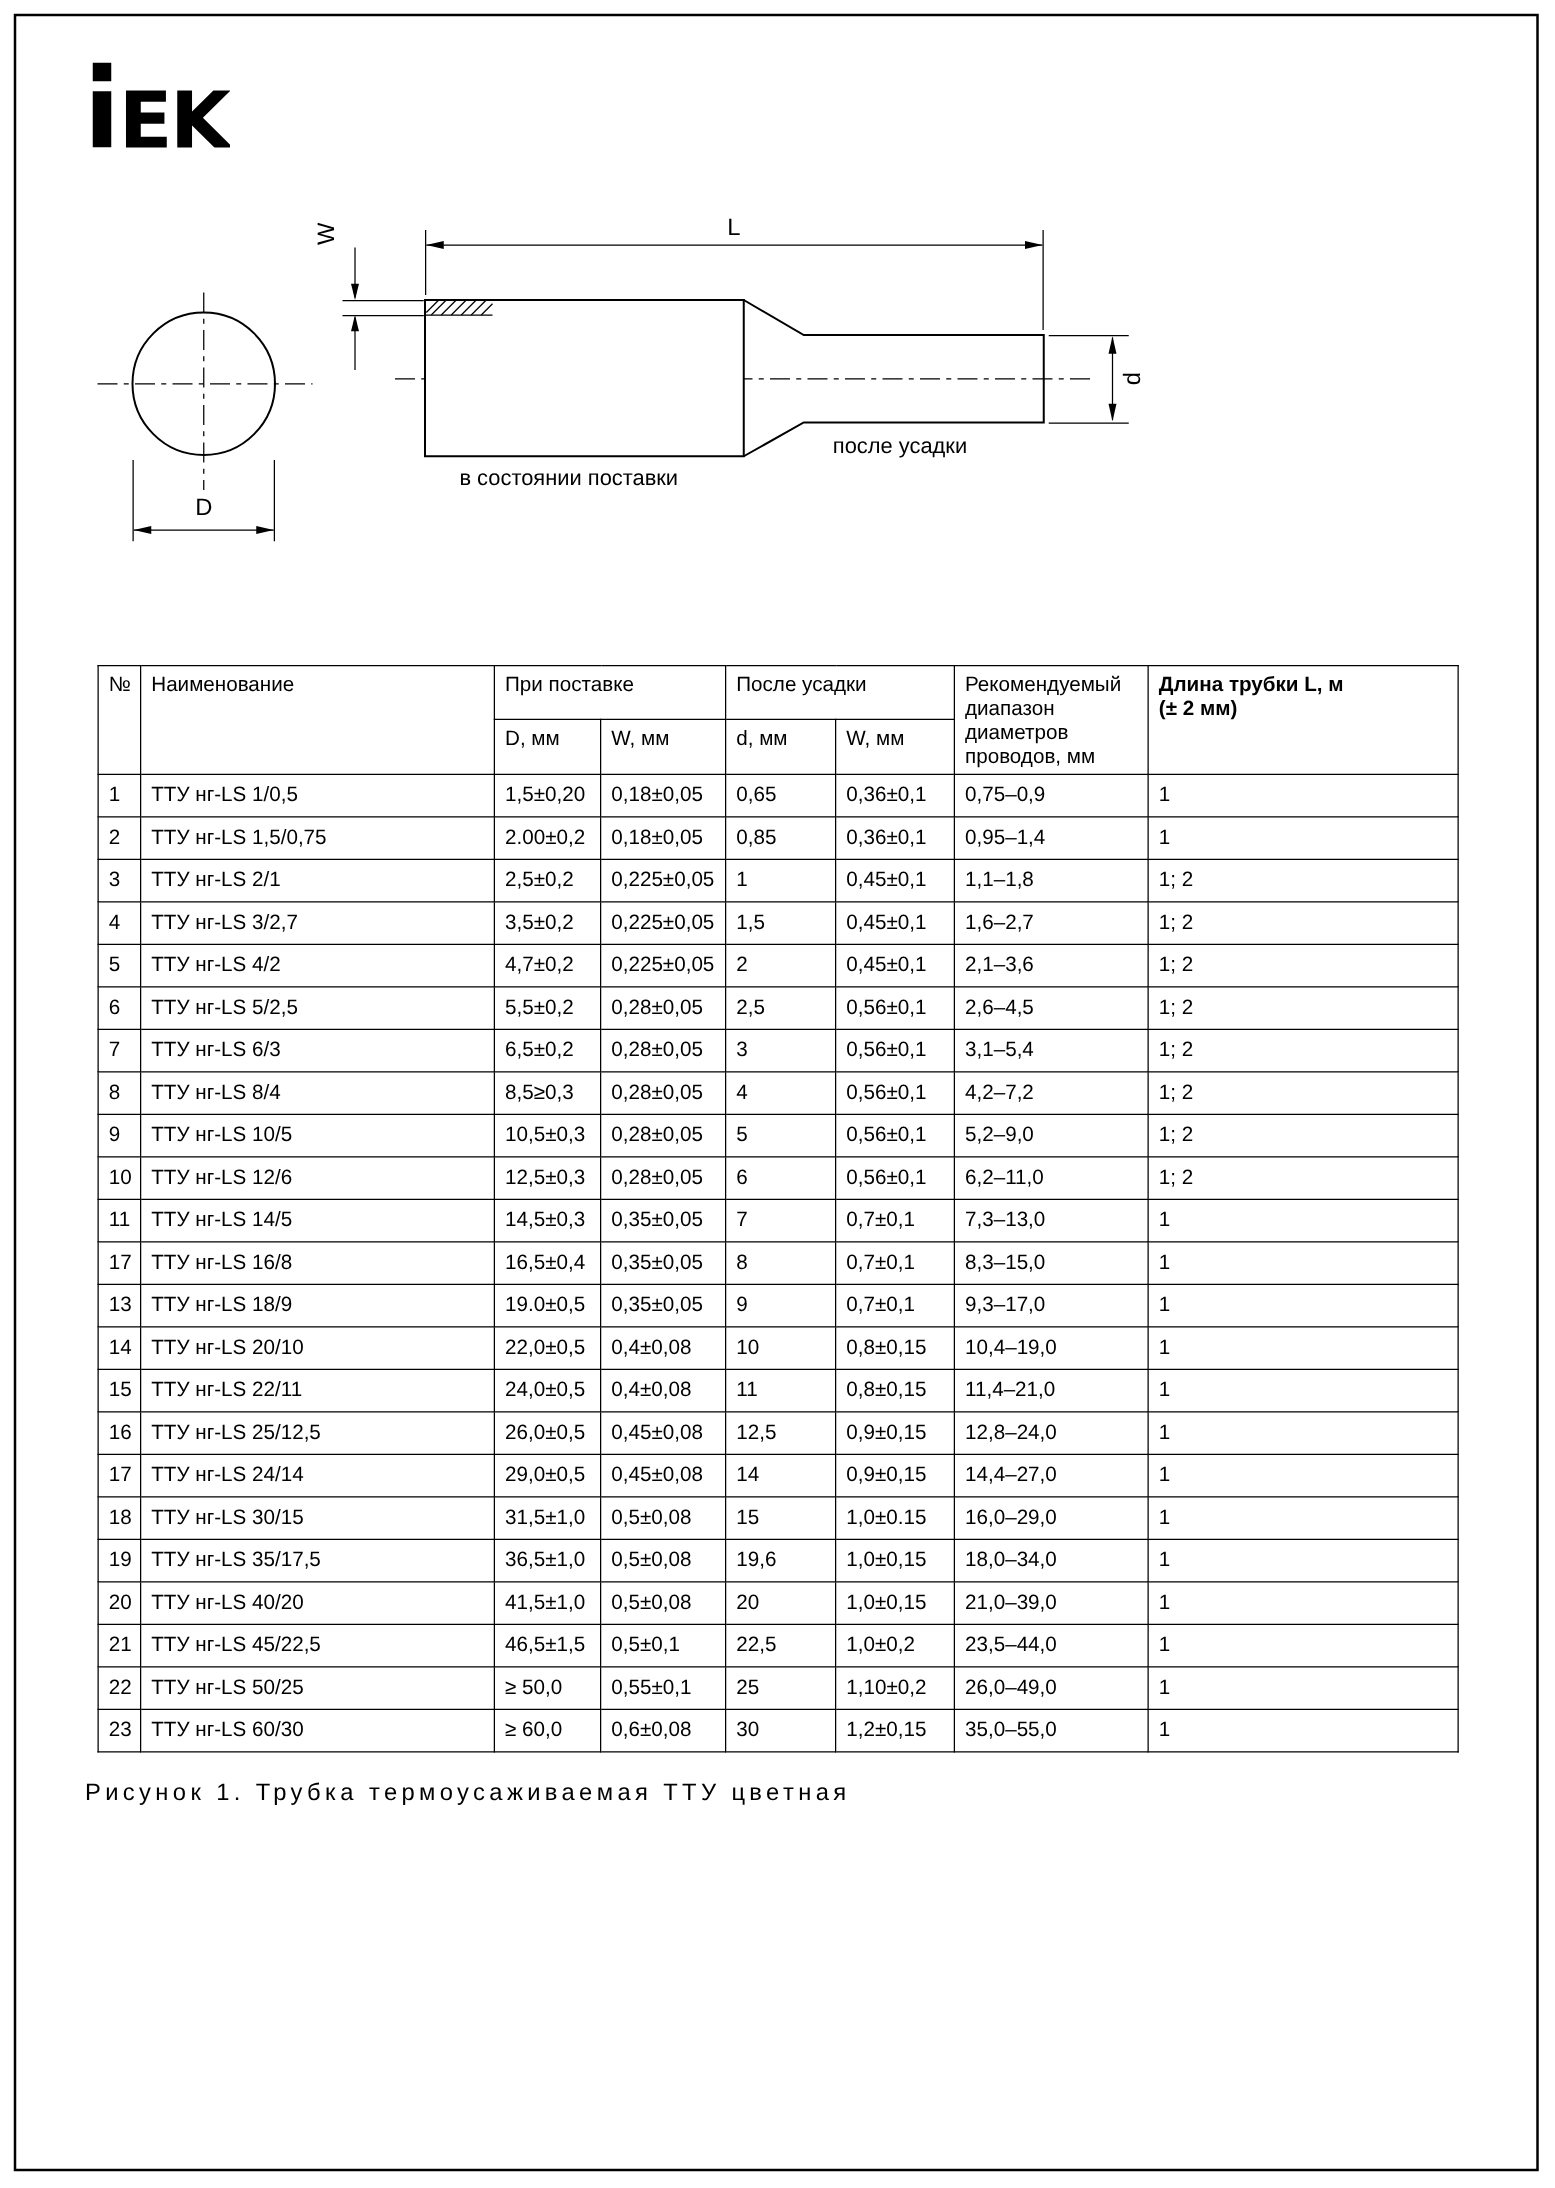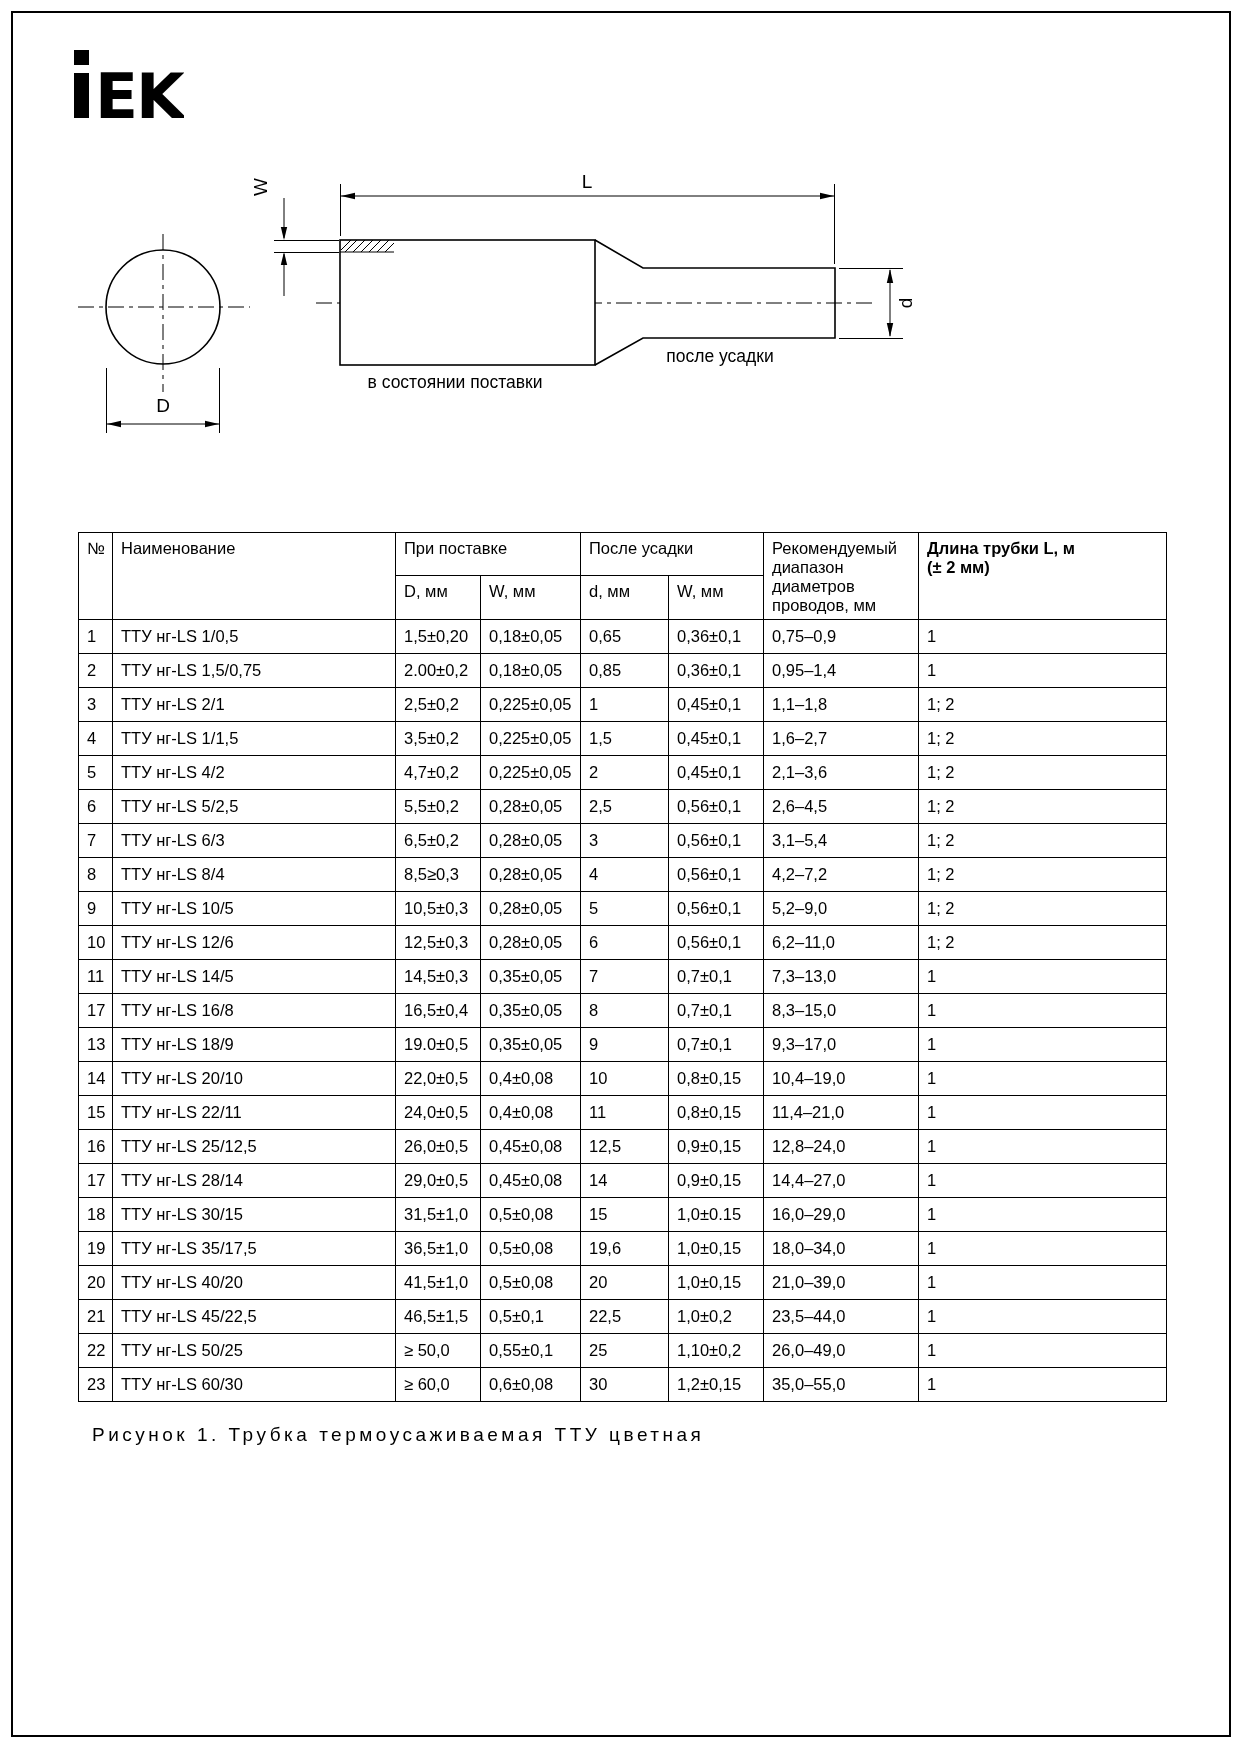--- a/index.html
+++ b/index.html
@@ -15,21 +15,21 @@
   .outline{stroke:#000;stroke-width:1.6;fill:#fff;}
   .outline2{stroke:#000;stroke-width:1.6;fill:none;}
   .hatch{stroke:#000;stroke-width:1;}
   .lbl{font-size:19px;}
   .txt{font-size:17.5px;}
   .spec-table{position:absolute;left:78px;top:532px;width:1088px;border-collapse:collapse;table-layout:fixed;font-size:16.5px;border:1.5px solid #000;}
   .spec-table th,.spec-table td{border:1px solid #000;text-align:left;font-weight:normal;overflow:hidden;}
   .spec-table thead th{height:26px;padding:6px 8px 4px 8px;vertical-align:top;line-height:1.15;}
   .spec-table tbody td{height:25px;padding:4px 8px;vertical-align:middle;}
   .narrow{display:inline-block;width:162px;font-weight:bold;}
-  .caption{position:absolute;left:92px;top:1424px;font-size:19px;letter-spacing:3.5px;white-space:nowrap;}
+  .caption{position:absolute;left:68px;top:1424px;font-size:19px;letter-spacing:3.5px;white-space:nowrap;}
 </style>
 </head>
 <body>
 
 <div class="page">
   <div class="frame"></div>
 
   <svg class="logo" width="110" height="68" viewBox="0 0 110 68">
     <rect x="0" y="0" width="15" height="15" fill="#000"></rect>
     <rect x="0" y="23" width="15" height="45" fill="#000"></rect>
@@ -142,21 +142,21 @@
           <td>ТТУ нг-LS 2/1</td>
           <td>2,5±0,2</td>
           <td>0,225±0,05</td>
           <td>1</td>
           <td>0,45±0,1</td>
           <td>1,1–1,8</td>
           <td>1; 2</td>
         </tr>
         <tr>
           <td>4</td>
-          <td>ТТУ нг-LS 1/1,5</td>
+          <td>ТТУ нг-LS 3/2,7</td>
           <td>3,5±0,2</td>
           <td>0,225±0,05</td>
           <td>1,5</td>
           <td>0,45±0,1</td>
           <td>1,6–2,7</td>
           <td>1; 2</td>
         </tr>
         <tr>
           <td>5</td>
           <td>ТТУ нг-LS 4/2</td>
@@ -272,21 +272,21 @@
           <td>ТТУ нг-LS 25/12,5</td>
           <td>26,0±0,5</td>
           <td>0,45±0,08</td>
           <td>12,5</td>
           <td>0,9±0,15</td>
           <td>12,8–24,0</td>
           <td>1</td>
         </tr>
         <tr>
           <td>17</td>
-          <td>ТТУ нг-LS 28/14</td>
+          <td>ТТУ нг-LS 24/14</td>
           <td>29,0±0,5</td>
           <td>0,45±0,08</td>
           <td>14</td>
           <td>0,9±0,15</td>
           <td>14,4–27,0</td>
           <td>1</td>
         </tr>
         <tr>
           <td>18</td>
           <td>ТТУ нг-LS 30/15</td>

